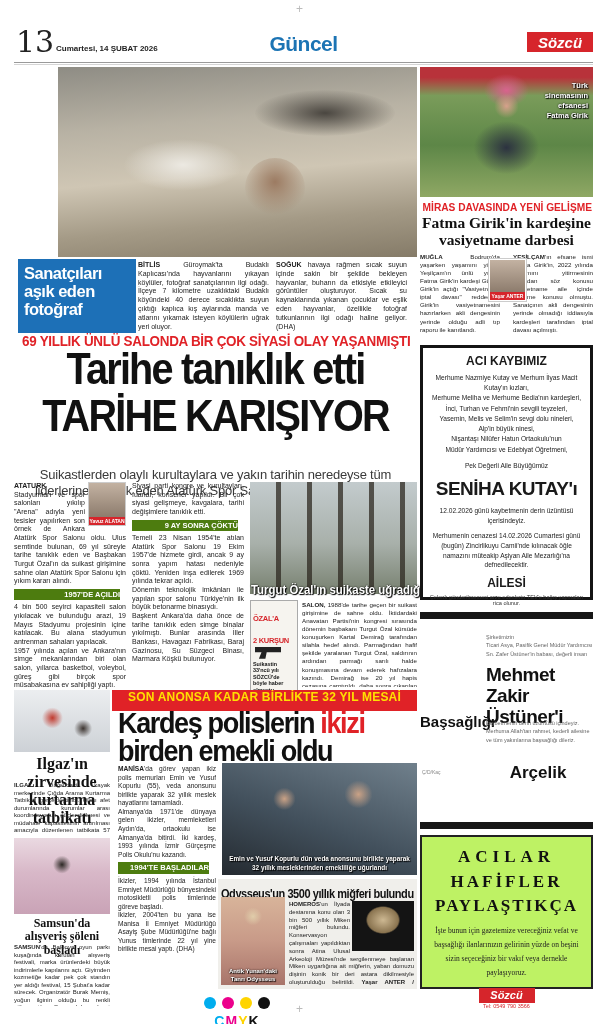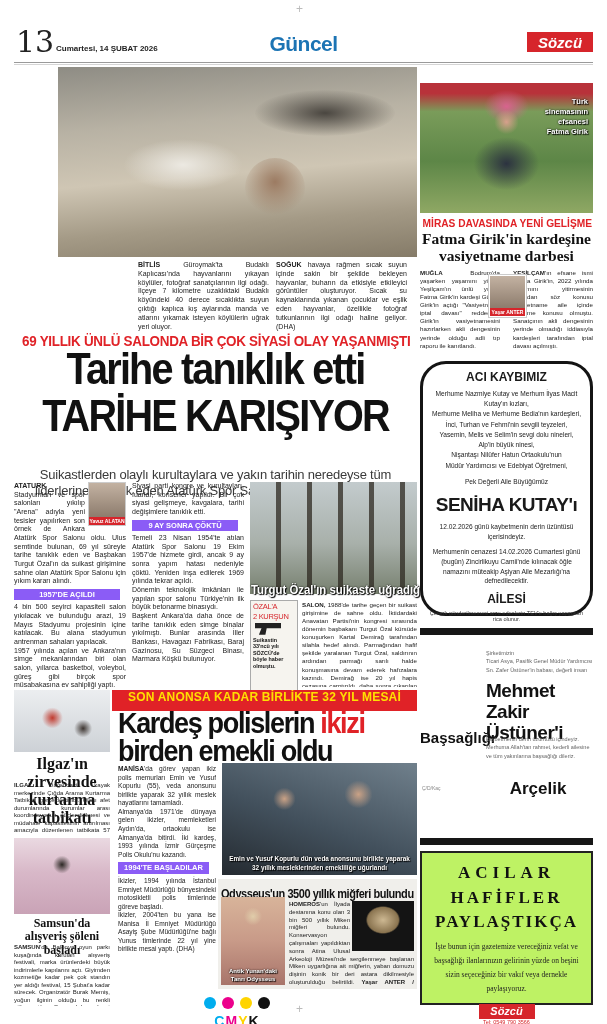--- a/index.html
+++ b/index.html
@@ -20,30 +20,30 @@
            padding:5px 4px 4px 6px;letter-spacing:-0.5px;}
   .smallcol{font-size:7px;line-height:1.26;color:#222;}
   .smallcol b{font-size:7px;}
   
   .kicker{color:#e02227;font-weight:bold;font-size:14px;text-align:center;letter-spacing:-0.3px;
           transform:scaleX(0.96);transform-origin:50% 0;white-space:nowrap;}
   .h1{font-weight:800;font-size:44px;letter-spacing:-2px;white-space:nowrap;text-align:center;
       transform:scaleX(0.9);transform-origin:50% 0;line-height:1;color:#111;}
   .deck{font-size:13px;color:#3a3a3a;text-align:center;line-height:1.25;letter-spacing:-0.2px;}
   .bodycol{font-size:7px;line-height:1.24;color:#222;overflow:hidden;}
-  .redsub{display:block;background:#8b5cf6;color:#fff;font-weight:bold;font-size:7.5px;
-          text-align:center;padding:1px 0;margin:3px 6px 3px 0;}
+  .redsub{display:block;background:#4d7c0f;color:#fff;font-weight:bold;font-size:7.5px;
+          text-align:right;padding:1px 0;margin:3px 6px 3px 0;}
   .repcard{float:right;width:36px;margin:0 0 2px 3px;border:1px solid #ccc;background:#fff;}
   .repface{height:34px;background:linear-gradient(180deg,#c3b2a2,#8d7c6d);}
   .repname{background:#d6252b;color:#fff;font-size:5px;font-weight:bold;text-align:center;
            line-height:1.2;padding:1px 0;}
   .photocap{font-weight:bold;color:#fff;font-size:12px;white-space:nowrap;
             text-shadow:0 0 2px #000,1px 1px 1px #000;transform:scaleX(0.95);transform-origin:0 0;}
   .clip{background:#f6f4ef;border:1px solid #aaa;font-size:6px;overflow:hidden;}
-  .clip .ch{color:#d6252b;font-weight:normal;font-size:7.5px;line-height:1.05;padding:2px 1px 0 2px;letter-spacing:-0.3px;}
+  .clip .ch{color:#d6252b;font-weight:bold;font-size:7.5px;line-height:1.05;padding:14px 1px 0 2px;letter-spacing:-0.3px;}
   .clip .gun{width:26px;height:12px;background:#222;margin:2px 0 2px 4px;
              clip-path:polygon(0 0,100% 0,100% 45%,45% 45%,40% 100%,15% 100%,25% 45%,0 45%);}
   .clip .cc{font-size:5.4px;font-weight:bold;color:#111;padding:0 2px;line-height:1.2;}
   .banner{background:#e02227;color:#ffe000;font-weight:bold;font-size:12px;text-align:center;
           line-height:15px;letter-spacing:0.2px;}
   .h2line{font-weight:800;font-size:30px;letter-spacing:-1.5px;white-space:nowrap;line-height:1;
           transform:scaleX(0.9);transform-origin:0 0;color:#111;}
   .red{color:#e02227;}
   .ovcap{position:absolute;color:#fff;font-weight:bold;text-shadow:0 0 2px #000,1px 1px 1px #000;}
   .serifhead{font-family:"Liberation Serif",serif;font-weight:bold;text-align:center;line-height:1.12;color:#111;}
@@ -89,20 +89,25 @@
     <div class="abs photo" style="left:44px;top:0;width:359px;height:190px;
          background:linear-gradient(175deg,#8e8c84 0%,#b8b2a4 30%,#cfc6b4 55%,#a49a86 78%,#857b68 100%);">
       <div class="abs" style="left:18%;top:38%;width:120px;height:52px;border-radius:50%;
            background:radial-gradient(ellipse at 50% 50%,#ece9e2 0%,rgba(236,233,226,0) 70%);"></div>
       <div class="abs" style="left:55%;top:12%;width:140px;height:46px;border-radius:50%;
            background:radial-gradient(ellipse at 50% 50%,#4a4640 0%,rgba(74,70,64,0) 72%);"></div>
       <div class="abs" style="left:52%;top:48%;width:60px;height:60px;border-radius:50%;
            background:radial-gradient(circle at 50% 40%,#9c7b62 0%,rgba(156,123,98,0) 70%);"></div>
     </div>
 
+    <div class="abs bluebox" style="left:4px;top:192px;width:108px;height:65px;">
+      <div>Sanatçıları</div>
+      <div>aşık eden</div>
+      <div>fotoğraf</div>
+    </div>
     <div class="abs smallcol just" style="left:124px;top:194px;width:131px;height:70px;overflow:hidden;">
       <b>BİTLİS</b><span> Güroymak'ta Budaklı Kaplıcası'nda hayvanlarını yıkayan köylüler, fotoğraf sanatçılarının ilgi odağı. İlçeye 7 kilometre uzaklıktaki Budaklı köyündeki 40 derece sıcaklıkta suyun çıktığı kaplıca kış aylarında manda ve atlarını yıkamak isteyen köylülerin uğrak yeri oluyor.</span>
     </div>
     <div class="abs smallcol just" style="left:262px;top:194px;width:131px;height:70px;overflow:hidden;">
       <b>SOĞUK</b><span> havaya rağmen sıcak suyun içinde sakin bir şekilde bekleyen hayvanlar, buharın da etkisiyle etkileyici görüntüler oluşturuyor. Sıcak su kaynaklarında yıkanan çocuklar ve eşlik eden hayvanlar, özellikle fotoğraf tutkunlarının ilgi odağı haline geliyor. (DHA)</span>
     </div>
 
     <div class="abs kicker" style="left:0;right:0;top:266px;">69 YILLIK ÜNLÜ SALONDA BİR ÇOK SİYASİ OLAY YAŞANMIŞTI</div>
     <div class="abs h1" style="left:0;right:0;top:280px;">Tarihe tanıklık etti</div>
     <div class="abs h1" style="left:0;right:0;top:327px;">TARİHE KARIŞIYOR</div>
@@ -195,21 +200,21 @@
         <b>Yaşar ANTER / SÖZCÜ</b>
       </div>
     </div>
 
     <div class="abs" style="left:168px;top:928px;width:110px;text-align:center;">
       <span class="cmyk-dot" style="background:#00adee;"></span><span class="cmyk-dot" style="background:#ec008c;"></span><span class="cmyk-dot" style="background:#ffd400;"></span><span class="cmyk-dot" style="background:#111;"></span>
       <div class="cmyk-label"><span style="color:#00adee;">C</span><span style="color:#ec008c;">M</span><span style="color:#ffd400;">Y</span><span style="color:#111;">K</span></div>
     </div>
   </div>
 
-  <div class="abs" style="left:420px;top:83px;width:173px;height:859px;">
+  <div class="abs" style="left:420px;top:67px;width:173px;height:859px;">
 
     <div class="abs photo" style="left:0;top:0;width:173px;height:130px;
          background:
            radial-gradient(circle 17px at 50% 30%,#d7a08c 0%,rgba(215,160,140,0) 72%),
            radial-gradient(ellipse 30px 22px at 50% 18%,#d8638e 0%,rgba(216,99,142,0) 75%),
            radial-gradient(ellipse 42px 34px at 50% 62%,#2c3240 0%,rgba(44,50,64,0) 78%),
            linear-gradient(180deg,#b8323a 0%,#b8323a 8%,#7a9c5a 22%,#5d8647 60%,#8fa864 100%);">
       <div class="ovcap" style="right:5px;top:14px;font-size:7.5px;text-align:right;line-height:1.35;">
         <div>Türk</div>
         <div>sinemasının</div>
@@ -225,21 +230,21 @@
       <b>MUĞLA</b><span> Bodrum'da yaşarken yaşamını yitiren Yeşilçam'ın ünlü yıldızı Fatma Girik'in kardeşi Günay Girik'in açtığı "Vasiyetname iptal davası" reddedildi. Girik'in vasiyetnamesini hazırlarken akli dengesinin yerinde olduğu adli tıp raporu ile kanıtlandı.</span>
     </div>
     <div class="abs just" style="left:93px;top:186px;width:80px;height:86px;overflow:hidden;font-size:6.2px;line-height:1.3;color:#222;">
       <b>YEŞİLÇAM</b><span>'ın efsane ismi Fatma Girik'in, 2022 yılında yaşamını yitirmesinin ardından söz konusu vasiyetname aile içinde çekişme konusu olmuştu. Sanatçının akli dengesinin yerinde olmadığı iddiasıyla kardeşleri tarafından iptal davası açılmıştı.</span>
     </div>
     <div class="abs" style="left:69px;top:192px;width:35px;border:1px solid #fff;background:#fff;box-shadow:0 0 0 1px #ccc;">
       <div class="repface" style="height:32px;"></div>
       <div class="repname">Yaşar ANTER</div>
     </div>
 
-    <div class="abs obit" style="left:0;top:278px;width:167px;height:249px;box-sizing:content-box;border-radius:26px;">
+    <div class="abs obit" style="left:0;top:278px;width:167px;height:249px;box-sizing:content-box;">
       <div class="t">ACI KAYBIMIZ</div>
       <div class="ln">Merhume Nazmiye Kutay ve Merhum İlyas Macit Kutay'ın kızları,</div>
       <div class="ln">Merhume Meliha ve Merhume Bedia'nın kardeşleri,</div>
       <div class="ln">İnci, Turhan ve Fehmi'nin sevgili teyzeleri,</div>
       <div class="ln">Yasemin, Melis ve Selim'in sevgi dolu nineleri,</div>
       <div class="ln">Alp'in büyük ninesi,</div>
       <div class="ln">Nişantaşı Nilüfer Hatun Ortaokulu'nun</div>
       <div class="ln">Müdür Yardımcısı ve Edebiyat Öğretmeni,</div>
       <div class="ln" style="margin-top:6px;">Pek Değerli Aile Büyüğümüz</div>
       <div class="nm">SENİHA KUTAY'ı</div>

